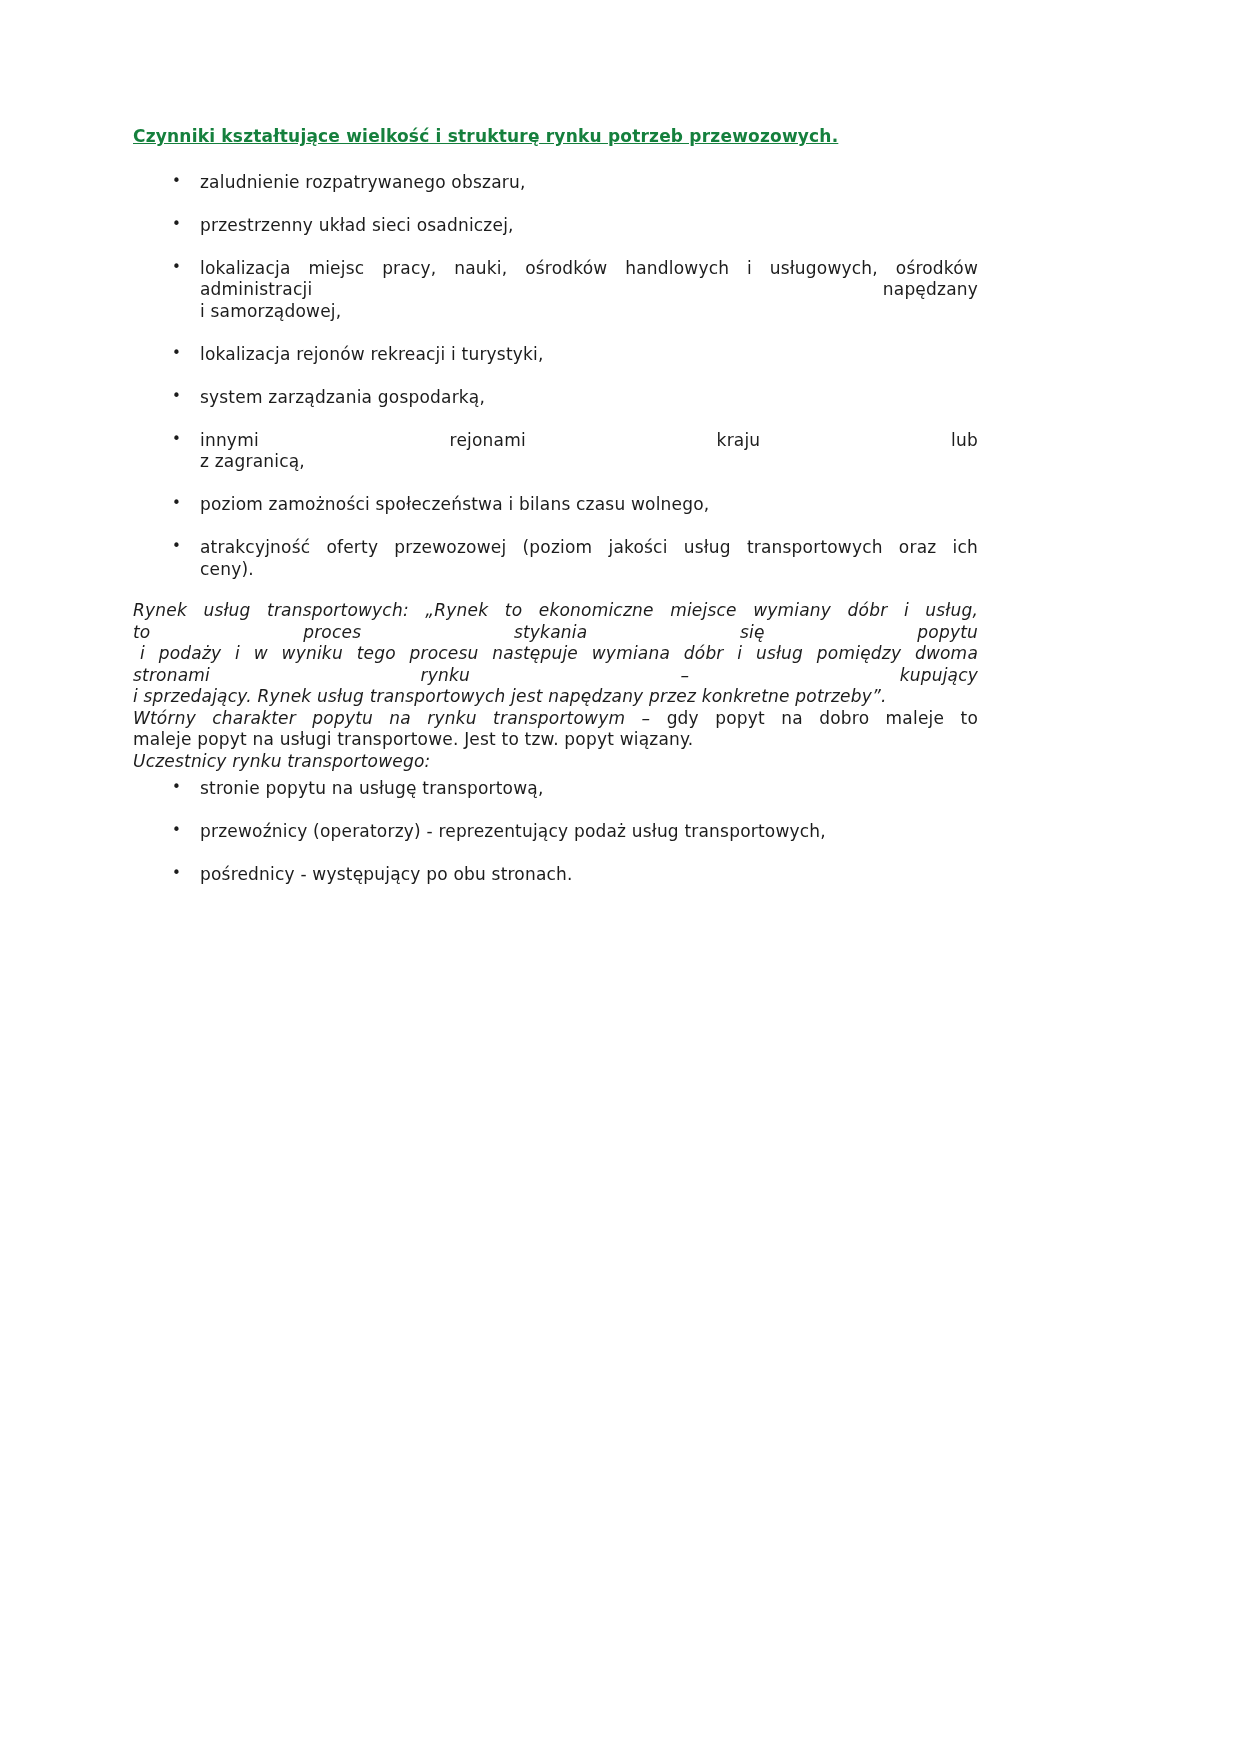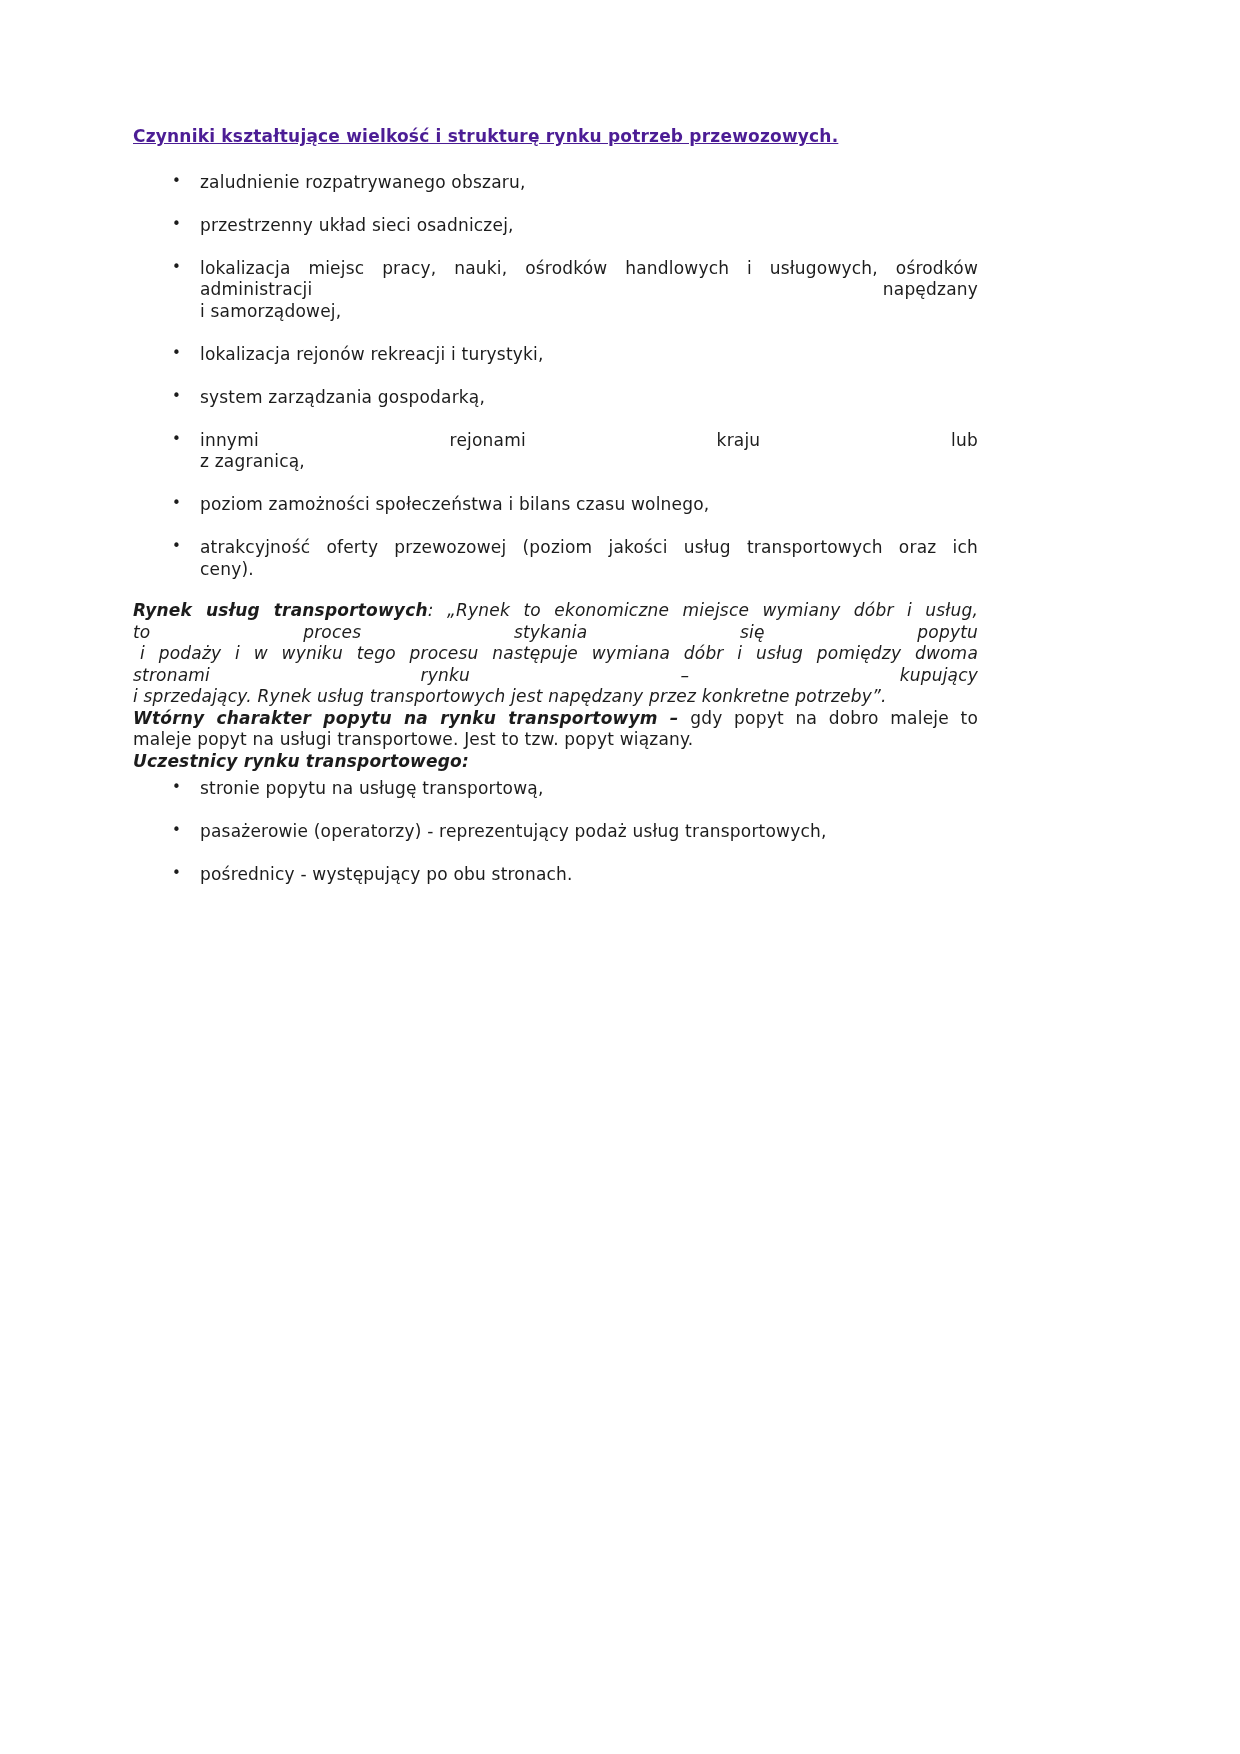--- a/index.html
+++ b/index.html
@@ -11,37 +11,37 @@
     font-size:17px;
     line-height:21.5px;
     letter-spacing:0.2px;
     overflow:hidden;
   }
   .page { width:1240px; height:1754px; padding:126px 262px 40px 133px; }
 
   .doc-title {
     font-weight:bold;
     text-decoration:underline;
-    color:#4c1d95;
+    color:#15803d;
   }
 
   .blist { }
   .li { position:relative; padding-left:67px; margin-top:21.5px; }
   .blist.first-gap .li:first-child { margin-top:24px; }
   .blist.tight-gap .li:first-child { margin-top:6px; }
   .bullet {
     position:absolute; left:39px; top:-1px;
     font-size:15px;
   }
   .line { }
   .stretch { text-align:justify; text-align-last:justify; -moz-text-align-last:justify; }
   .ind { padding-left:7px; }
 
   .para { margin-top:20px; }
-  .bi { font-weight:bold; font-style:italic; }
+  .bi { font-weight:normal; font-style:italic; }
   .it { font-style:italic; }
   .rg { font-style:normal; font-weight:normal; }
 </style>
 </head>
 <body>
 
 <div class="page">
 
   <div class="doc-title">Czynniki kształtujące wielkość i strukturę rynku potrzeb przewozowych.</div>
 
@@ -106,21 +106,21 @@
 
   <div class="blist tight-gap">
 
     <div class="li">
       <span class="bullet">•</span>
       <div class="line">stronie popytu na usługę transportową,</div>
     </div>
 
     <div class="li">
       <span class="bullet">•</span>
-      <div class="line">pasażerowie (operatorzy) - reprezentujący podaż usług transportowych,</div>
+      <div class="line">przewoźnicy (operatorzy) - reprezentujący podaż usług transportowych,</div>
     </div>
 
     <div class="li">
       <span class="bullet">•</span>
       <div class="line">pośrednicy - występujący po obu stronach.</div>
     </div>
 
   </div>
 
 </div>

